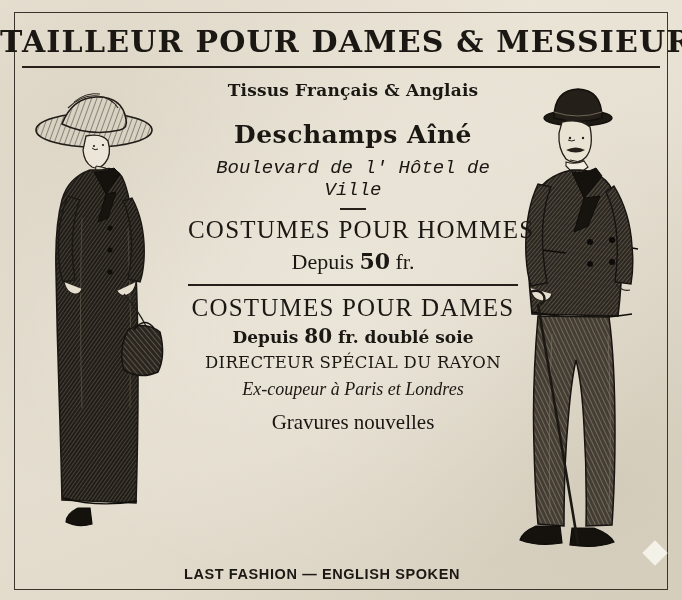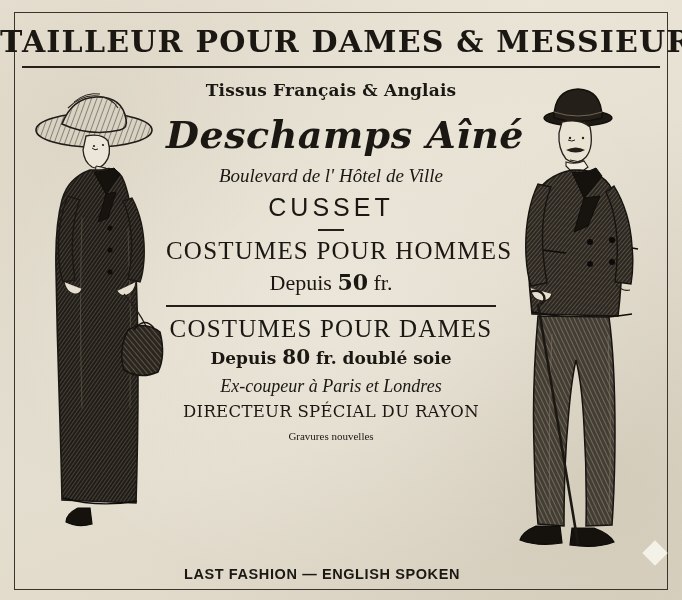--- a/index.html
+++ b/index.html
@@ -63,47 +63,46 @@
     left: 22px;
     width: 638px;
     height: 2px;
     background: #262119;
   }
 
   
   #center-col {
     position: absolute;
     top: 74px;
-    left: 166px;
+    left: 188px;
     width: 330px;
     text-align: center;
     color: #1b1814;
   }
   .line { margin: 0; }
 
   .sub-tissus {
     font-family: "DejaVu Serif", serif;
     font-weight: bold;
     font-size: 17px;
     letter-spacing: .2px;
     margin-top: 6px;
   }
 
   .name-big {
     font-family: "DejaVu Serif", serif;
     font-weight: bold;
-    font-size: 38px;
+    font-size: 25px;
     letter-spacing: .5px;
-    margin-top: 12px;
+    margin-top: 20px;
     white-space: nowrap;
-    font-style: italic;
   }
 
   .italic-addr {
-    font-family: Liberation Serif, serif;
+    font-family: Liberation Mono, monospace;
     font-style: italic;
     font-size: 19px;
     margin-top: 8px;
   }
 
   .cusset {
     font-family: "Liberation Sans", sans-serif;
     font-size: 25px;
     letter-spacing: 4px;
     margin-top: 6px;
@@ -167,21 +166,21 @@
 
   .smallcaps {
     font-family: "DejaVu Serif", serif;
     font-size: 16.5px;
     margin-top: 5px;
     letter-spacing: .3px;
   }
 
   .gravures {
     font-family: "Liberation Serif", serif;
-    font-size: 11px;
+    font-size: 21px;
     margin-top: 9px;
     line-height: 1.25;
   }
 
   .solde {
     font-family: "Liberation Serif", serif;
     font-size: 16px;
     margin-top: 6px;
   }
   .solde b { font-family: "DejaVu Serif", serif; font-size: 17px; }
@@ -397,21 +396,20 @@
   </div>
 
   <div id="center-col">
 
     <p class="line sub-tissus">Tissus Français &amp; Anglais</p>
 
     <p class="line name-big">Deschamps Aîné</p>
 
     <p class="line italic-addr">Boulevard de l' Hôtel de Ville</p>
 
-    <p class="line cusset">CUSSET</p>
 
     <div class="mini-rule"></div>
 
     <p class="line caps-line">COSTUMES POUR HOMMES</p>
     <p class="line depuis">
       <span>Depuis</span>
       <b>50</b>
       <span>fr.</span>
     </p>
 
@@ -419,23 +417,23 @@
 
     <p class="line caps-line">COSTUMES POUR DAMES</p>
     <p class="line depuis-sm">
       <span>Depuis</span>
       <span class="num">80</span>
       <span>fr.</span>
       <span>doublé soie</span>
     </p>
 
 
+    <p class="line smallcaps">DIRECTEUR SPÉCIAL DU RAYON</p>
+
     <p class="line italic-sm">Ex-coupeur à Paris et Londres</p>
-
-    <p class="line smallcaps">DIRECTEUR SPÉCIAL DU RAYON</p>
 
     <p class="line gravures">
       <span>Gravures nouvelles</span><br>
     </p>
 
   </div>
 
   <div id="footer">LAST FASHION — ENGLISH SPOKEN</div>
 
   <div class="corner-spot" id="spot-br"></div>

